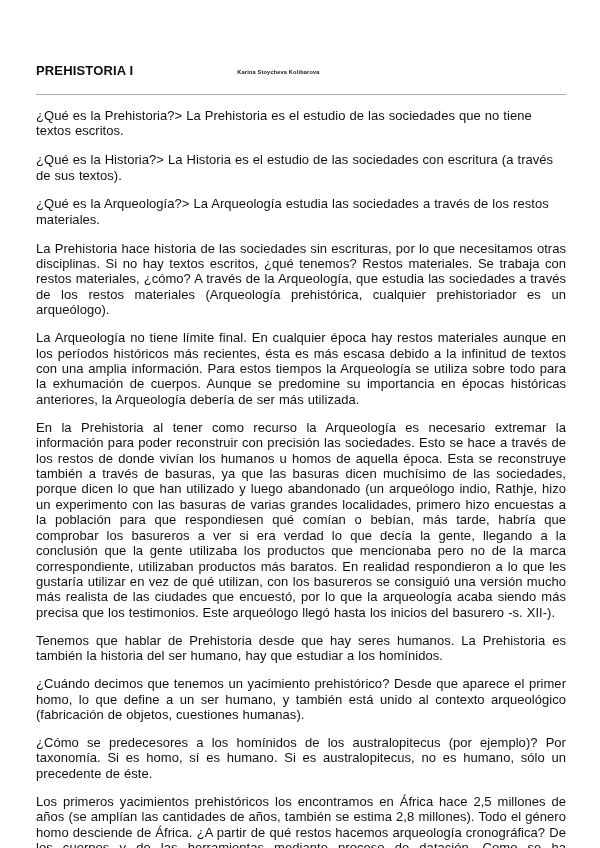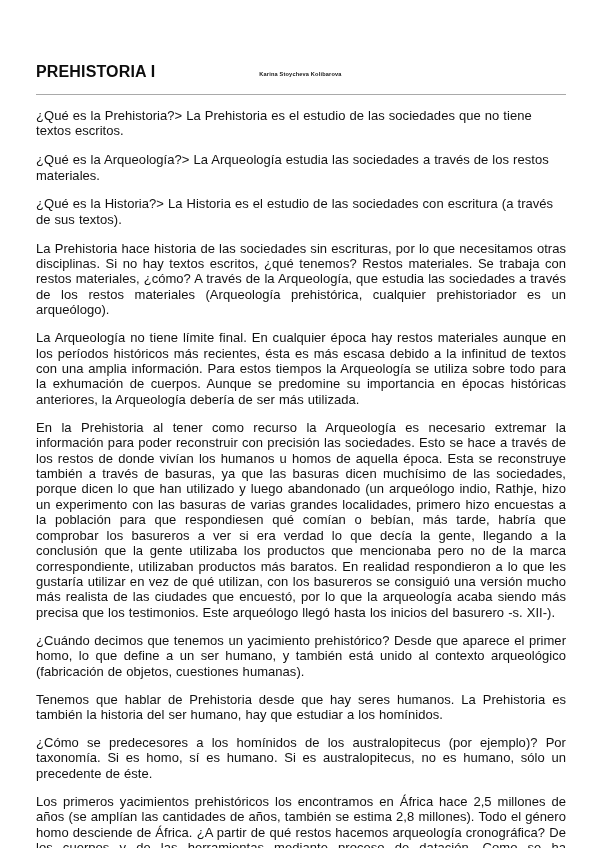--- a/index.html
+++ b/index.html
@@ -28,21 +28,21 @@
 
   
   .doc-header {
     display: flex;
     align-items: baseline;
     justify-content: flex-start;
     width: 100%;
     height: 20px;
   }
   .course-title {
-    font-size: 16px;
+    font-size: 13px;
     font-weight: bold;
     letter-spacing: 0.15px;
     white-space: nowrap;
   }
   .author-name {
     margin-left: 104px;
     font-size: 5.6px;
     font-weight: bold;
     letter-spacing: 0.18px;
     white-space: nowrap;
@@ -101,24 +101,24 @@
   <div class="doc-header">
     <div class="course-title">PREHISTORIA I</div>
     <div class="author-name">Karina Stoycheva Kolibarova</div>
   </div>
 
 
   <hr class="divider">
 
   <div class="body-copy">
     <p class="para qa">¿Qué es la Prehistoria?&gt; La Prehistoria es el estudio de las sociedades que no tiene textos escritos.</p>
+    <p class="para qa">¿Qué es la Historia?&gt; La Historia es el estudio de las sociedades con escritura (a través de sus textos).</p>
     <p class="para qa">¿Qué es la Arqueología?&gt; La Arqueología estudia las sociedades a través de los restos materiales.</p>
-    <p class="para qa">¿Qué es la Historia?&gt; La Historia es el estudio de las sociedades con escritura (a través de sus textos).</p>
     <p class="para">La Prehistoria hace historia de las sociedades sin escrituras, por lo que necesitamos otras disciplinas. Si no hay textos escritos, ¿qué tenemos? Restos materiales. Se trabaja con restos materiales, ¿cómo? A través de la Arqueología, que estudia las sociedades a través de los restos materiales (Arqueología prehistórica, cualquier prehistoriador es un arqueólogo).</p>
     <p class="para">La Arqueología no tiene límite final. En cualquier época hay restos materiales aunque en los períodos históricos más recientes, ésta es más escasa debido a la infinitud de textos con una amplia información. Para estos tiempos la Arqueología se utiliza sobre todo para la exhumación de cuerpos. Aunque se predomine su importancia en épocas históricas anteriores, la Arqueología debería de ser más utilizada.</p>
     <p class="para">En la Prehistoria al tener como recurso la Arqueología es necesario extremar la información para poder reconstruir con precisión las sociedades. Esto se hace a través de los restos de donde vivían los humanos u homos de aquella época. Esta se reconstruye también a través de basuras, ya que las basuras dicen muchísimo de las sociedades, porque dicen lo que han utilizado y luego abandonado (un arqueólogo indio, Rathje, hizo un experimento con las basuras de varias grandes localidades, primero hizo encuestas a la población para que respondiesen qué comían o bebían, más tarde, habría que comprobar los basureros a ver si era verdad lo que decía la gente, llegando a la conclusión que la gente utilizaba los productos que mencionaba pero no de la marca correspondiente, utilizaban productos más baratos. En realidad respondieron a lo que les gustaría utilizar en vez de qué utilizan, con los basureros se consiguió una versión mucho más realista de las ciudades que encuestó, por lo que la arqueología acaba siendo más precisa que los testimonios. Este arqueólogo llegó hasta los inicios del basurero -s. XII-).</p>
+    <p class="para">Tenemos que hablar de Prehistoria desde que hay seres humanos. La Prehistoria es también la historia del ser humano, hay que estudiar a los homínidos.</p>
     <p class="para">¿Cuándo decimos que tenemos un yacimiento prehistórico? Desde que aparece el primer homo, lo que define a un ser humano, y también está unido al contexto arqueológico (fabricación de objetos, cuestiones humanas).</p>
-    <p class="para">Tenemos que hablar de Prehistoria desde que hay seres humanos. La Prehistoria es también la historia del ser humano, hay que estudiar a los homínidos.</p>
     <p class="para">¿Cómo se predecesores a los homínidos de los australopitecus (por ejemplo)? Por taxonomía. Si es homo, sí es humano. Si es australopitecus, no es humano, sólo un precedente de éste.</p>
     <p class="para">Los primeros yacimientos prehistóricos los encontramos en África hace 2,5 millones de años (se amplían las cantidades de años, también se estima 2,8 millones). Todo el género homo desciende de África. ¿A partir de qué restos hacemos arqueología cronográfica? De los cuerpos y de las herramientas mediante proceso de datación. Como se ha mencionado antes, sus predecesores son los australopithecus, que, entre 5 y 2,5 millones de años, la historia evolutiva de los homínidos está vinculada a éstos y a géneros afines, desde Etiopía hasta Sudáfrica. Nos vemos como el ser humano durante toda su historia evolutiva ha convivido con muchas especies distintas del mismo género, y lo mismo pasaba con el género homo, hasta ahora, que sólo queda el Homo Sapiens. Esta es la única etapa de la humanidad en la que hay sólo una especie homo.</p>
   </div>
 
 </div>
 
 </body></html>

